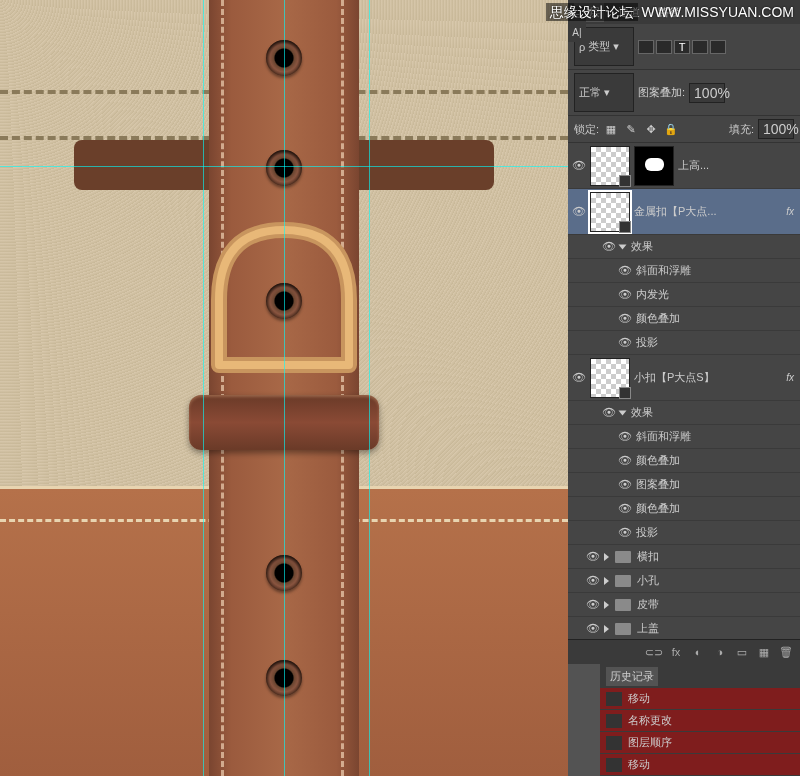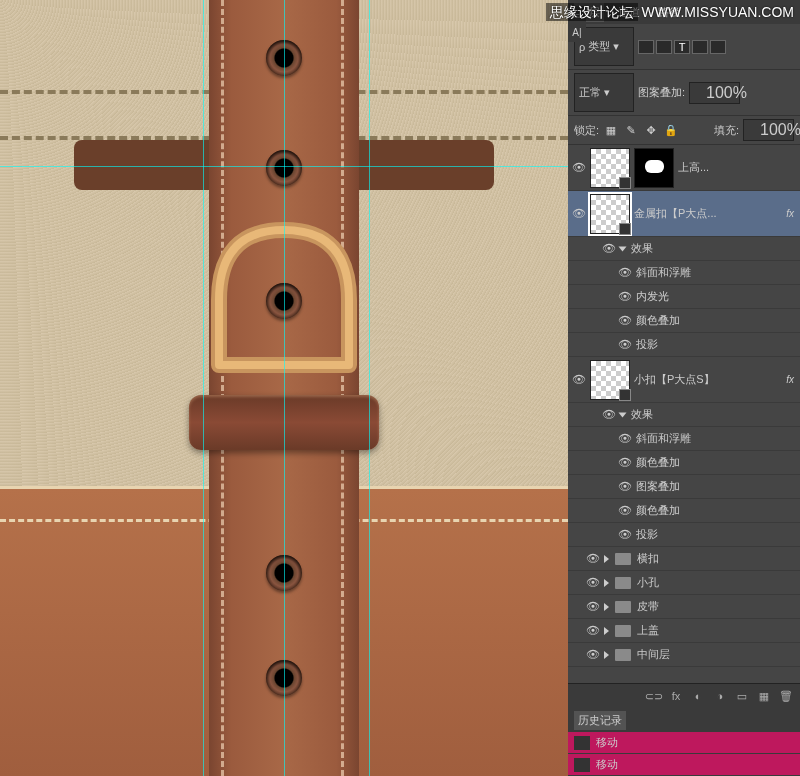--- a/index.html
+++ b/index.html
@@ -20,21 +20,21 @@
 .keeper { position: absolute; top: 395px; left: 50%; transform: translateX(-50%); width: 190px; height: 55px; background: linear-gradient(#6a3a28, #8a4a35, #6a3a28); border-radius: 12px; box-shadow: 0 3px 6px rgba(0,0,0,0.4), inset 0 2px 3px rgba(255,200,150,0.3); }
 .guide-v { position: absolute; top: 0; bottom: 0; width: 1px; background: #00ffff; opacity: 0.6; }
 .guide-h { position: absolute; left: 0; right: 0; height: 1px; background: #00ffff; opacity: 0.6; }
 .right-panel { width: 232px; height: 776px; background: #535353; display: flex; flex-direction: column; }
 .panel-tabs { display: flex; background: #3a3a3a; height: 24px; align-items: center; padding: 0 6px; gap: 10px; font-size: 11px; color: #ccc; }
 .panel-tabs .tab { padding: 2px 4px; cursor: pointer; }
 .panel-tabs .tab.active { background: #535353; }
 .control-row { display: flex; align-items: center; padding: 3px 6px; gap: 4px; font-size: 11px; color: #ccc; background: #454545; border-bottom: 1px solid #333; }
 .dropdown { background: #3a3a3a; border: 1px solid #222; padding: 11px 4px; display: flex; align-items: center; gap: 3px; min-width: 60px; }
 .small-icon { width: 16px; height: 16px; display: inline-flex; align-items: center; justify-content: center; font-size: 11px; color: #ccc; }
-.pct-input { background: #3a3a3a; border: 1px solid #222; padding: 1px 16px; width: 51px; text-align: right; color: #ccc; font-size: 16px; }
+.pct-input { background: #3a3a3a; border: 1px solid #222; padding: 1px 4px; width: 36px; text-align: right; color: #ccc; font-size: 14px; }
 .type-icons { display: flex; gap: 2px; }
 .type-icons span { width: 16px; height: 14px; background: #2a2a2a; border: 1px solid #666; display: inline-block; }
 .layers-list { flex: 1; overflow-y: auto; background: #454545; font-size: 11px; color: #ccc; }
 .layer-row { display: flex; align-items: center; min-height: 24px; border-bottom: 1px solid #3a3a3a; padding: 2px 4px; gap: 4px; }
 .layer-row.tall { min-height: 46px; }
 .layer-row.selected { background: #5a6d8a; }
 .vis-eye { width: 14px; text-align: center; cursor: pointer; }
 .layer-thumb { width: 40px; height: 40px; background: #fff; border: 1px solid #222; display: inline-block; position: relative; flex-shrink: 0; }
 .layer-thumb.checker { background: repeating-conic-gradient(#ccc 0 25%, #fff 0 50%) 0 0/10px 10px; }
 .layer-thumb.mask { background: #000; }
@@ -43,21 +43,21 @@
 .layer-name { flex: 1; white-space: nowrap; overflow: hidden; text-overflow: ellipsis; }
 .fx-badge { font-size: 10px; font-style: italic; color: #ccc; padding-right: 2px; }
 .indent-1 { padding-left: 18px; }
 .indent-2 { padding-left: 34px; }
 .indent-3 { padding-left: 50px; }
 .folder-icon { width: 16px; height: 12px; background: #8a8a8a; border-radius: 1px; display: inline-block; margin-right: 2px; }
 .tri { display: inline-block; width: 0; height: 0; border-top: 4px solid transparent; border-bottom: 4px solid transparent; border-left: 5px solid #ccc; margin-right: 2px; }
 .tri.open { transform: rotate(90deg); }
 .bottom-icons { display: flex; justify-content: flex-end; gap: 6px; padding: 4px 6px; background: #3a3a3a; border-top: 1px solid #222; }
 .bottom-icons span { width: 16px; height: 16px; display: inline-flex; align-items: center; justify-content: center; color: #aaa; font-size: 11px; cursor: pointer; }
-.history-panel { background: #be185d; }
+.history-panel { background: #7f1d1d; margin-left: 32px; }
 .history-row { display: flex; align-items: center; padding: 3px 6px; gap: 6px; font-size: 11px; color: #ccc; border-bottom: 1px solid #3a3a3a; }
 .hist-icon { width: 16px; height: 14px; background: #333; display: inline-block; }
 .side-tabs { position: absolute; left: 568px; top: 6px; width: 18px; background: #3a3a3a; color: #ccc; font-size: 10px; display: flex; flex-direction: column; align-items: center; gap: 6px; padding: 4px 0; }
 .watermark { position: absolute; top: 4px; right: 6px; color: #fff; font-size: 14px; text-shadow: 0 0 2px #000; z-index: 99; }
 .watermark .cn { background: rgba(0,0,0,0.5); padding: 1px 4px; }
 </style>
 </head>
 <body>
 
 <div class="canvas-area">
@@ -254,16 +254,24 @@
   <div class="history-panel">
     <div class="panel-tabs">
       <span class="tab active">历史记录</span>
     </div>
     <div class="history-row">
         <span class="hist-icon"></span>
         <span>移动</span>
       </div>
     <div class="history-row">
         <span class="hist-icon"></span>
+        <span>名称更改</span>
+      </div>
+    <div class="history-row">
+        <span class="hist-icon"></span>
+        <span>图层顺序</span>
+      </div>
+    <div class="history-row">
+        <span class="hist-icon"></span>
         <span>移动</span>
       </div>
   </div>
 </div>
 
 </body></html>

